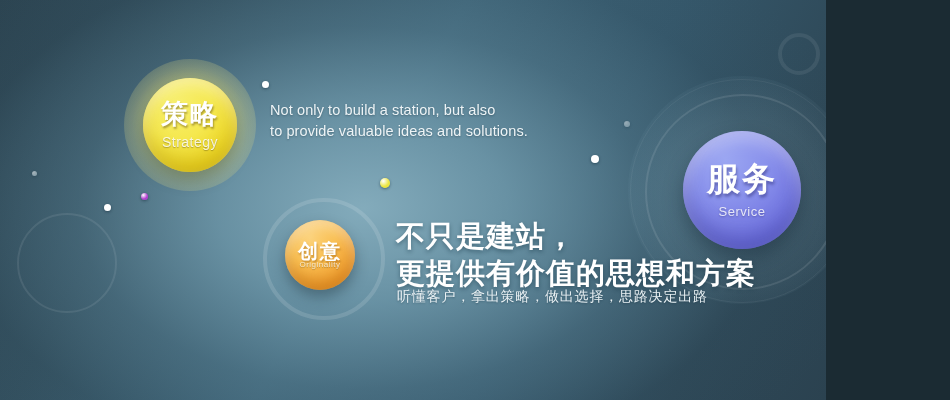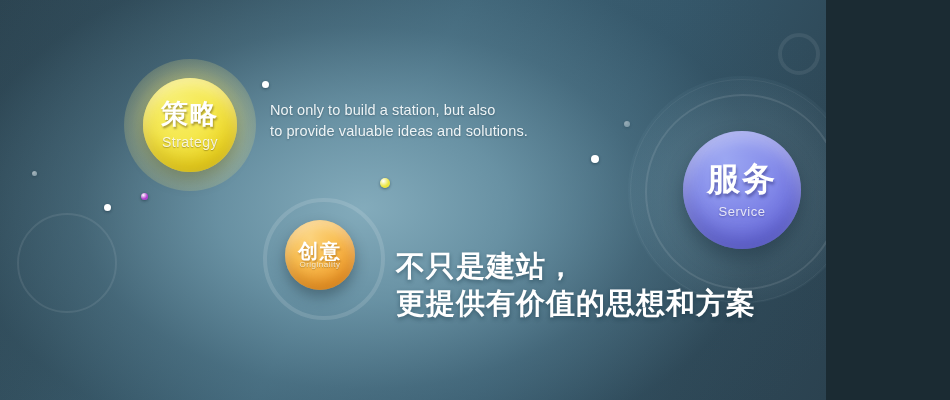--- a/index.html
+++ b/index.html
@@ -201,21 +201,20 @@
 
   #headline {
     position: absolute;
     left: 396px; top: 218px;
     color: #ffffff;
     font-size: 29px;
     font-weight: bold;
     line-height: 1.27;
     letter-spacing: 1px;
     text-shadow: 0 2px 4px rgba(15,45,60,0.45);
-    margin-top: 30px;
   }
   #headline .line { display: block; white-space: nowrap; }
 
   #subheadline {
     position: absolute;
     left: 397px; top: 288px;
     color: #eaf1f4;
     font-size: 14px;
     letter-spacing: 0.8px;
     text-shadow: 0 1px 2px rgba(15,45,60,0.40);
@@ -267,14 +266,15 @@
   <div id="english-tagline">
     <span class="line">Not only to build a station, but also</span>
     <span class="line">to provide valuable ideas and solutions.</span>
   </div>
 
   <div id="headline">
     <span class="line">不只是建站，</span>
     <span class="line">更提供有价值的思想和方案</span>
   </div>
 
+  <div id="subheadline">听懂客户，拿出策略，做出选择，思路决定出路</div>
 
 </div>
 
 </body></html>

